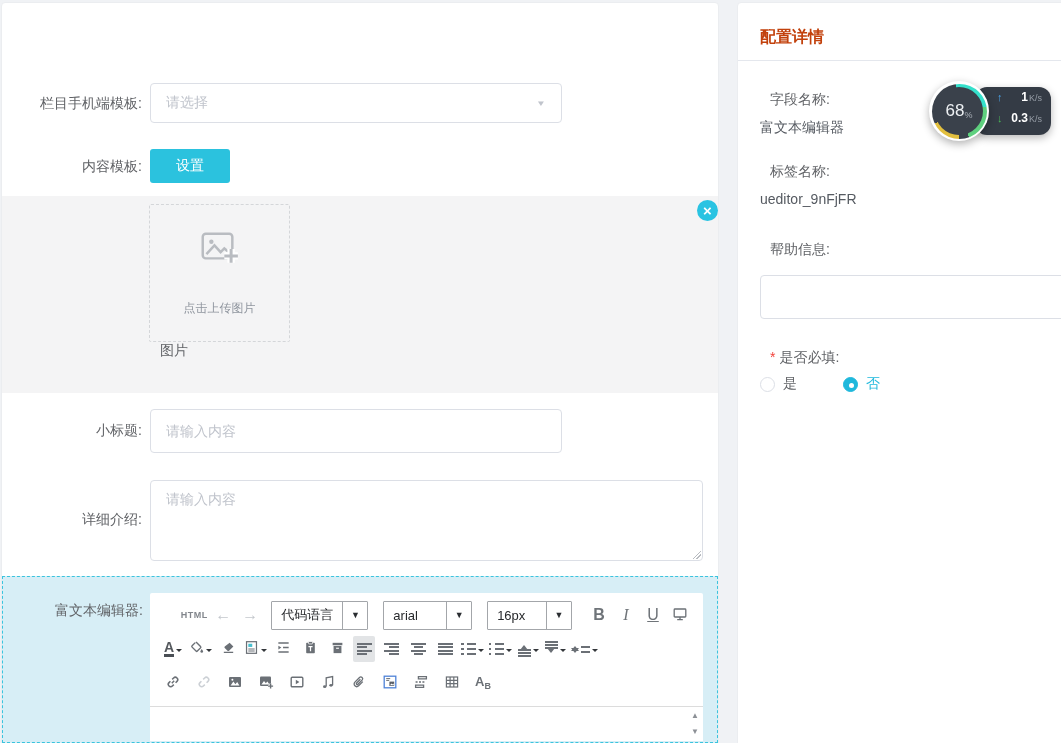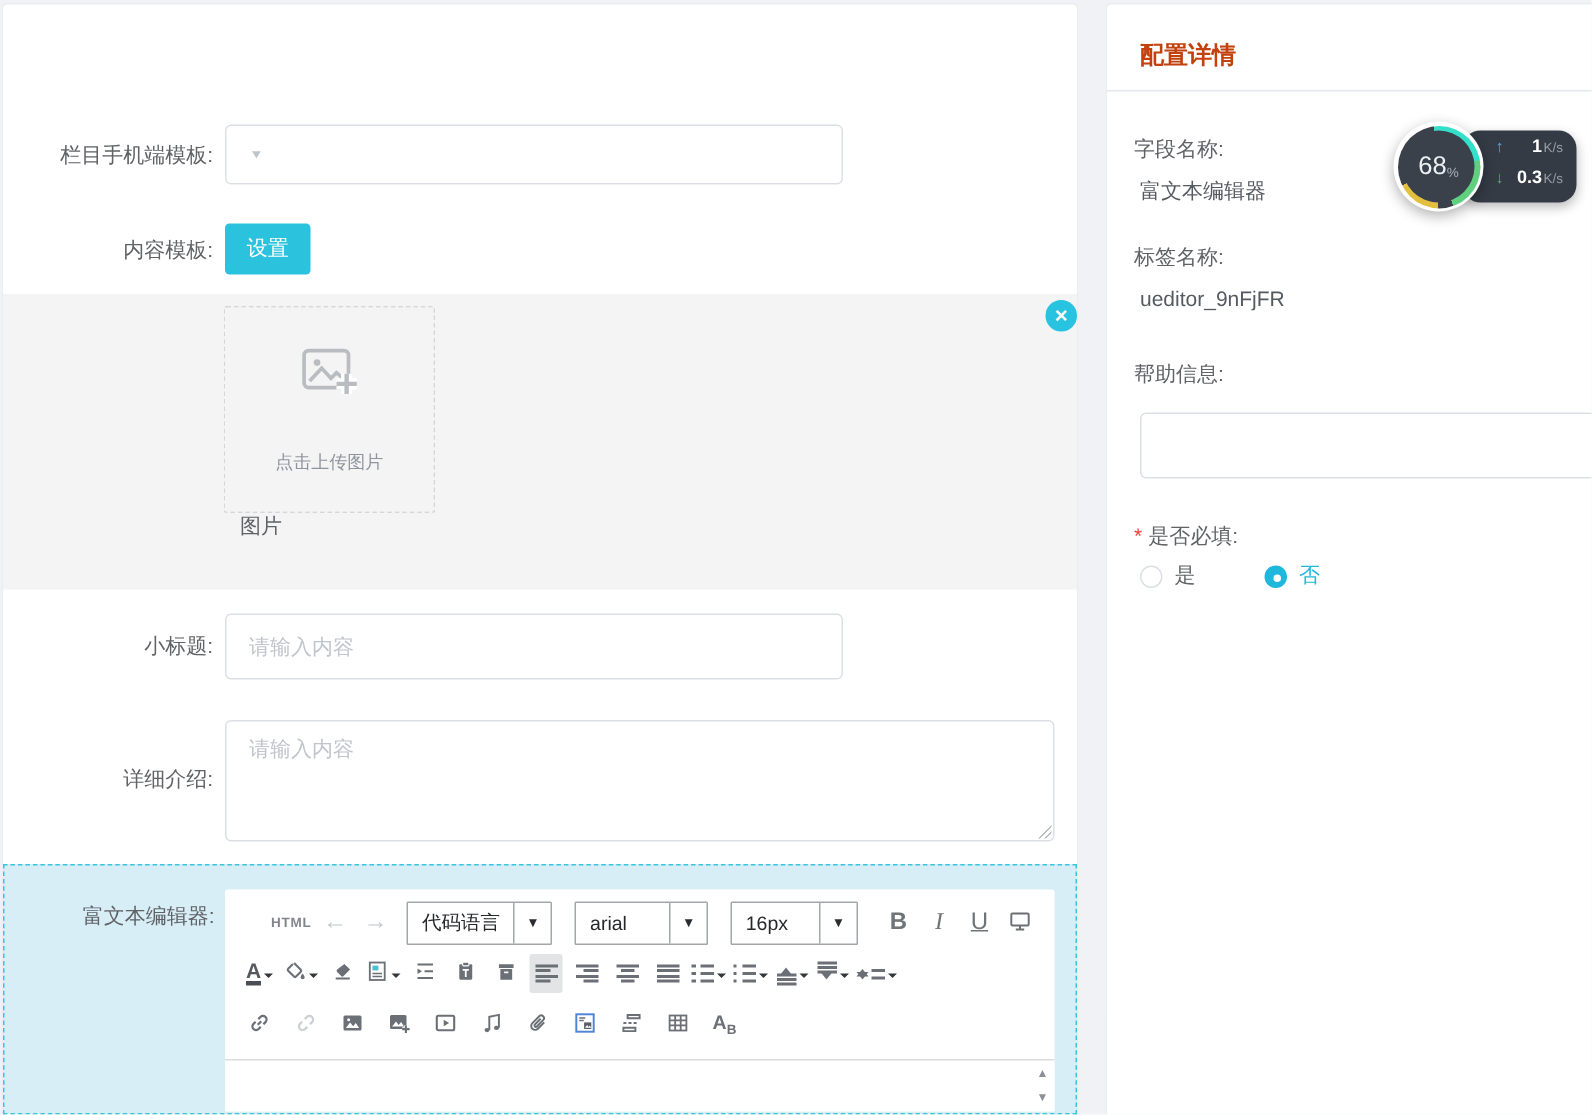--- a/index.html
+++ b/index.html
@@ -18,21 +18,21 @@
   .tab{font-size:15px;font-weight:bold;color:#303133;padding:0 2px 15px 2px;margin-right:32px;cursor:pointer;border-bottom:2px solid transparent;}
   .tab.active{color:#2bc2de;border-bottom-color:#2bc2de;}
 
   
   .lbl{position:absolute;left:0;width:140px;text-align:right;color:#606266;}
   .inp{position:absolute;background:#fff;border:1px solid #dcdfe6;border-radius:4px;box-sizing:border-box;font-size:14px;color:#606266;font-family:"Liberation Sans","DejaVu Sans",sans-serif;}
   .inp::placeholder{color:#c0c4cc;}
   .select-box{position:absolute;left:148px;width:412px;height:40px;border:1px solid #dcdfe6;border-radius:4px;background:#fff;display:flex;align-items:center;padding:0 15px;box-sizing:border-box;cursor:pointer;}
   .select-box .ph{color:#c0c4cc;flex:1;}
   .select-box .sel-caret{color:#c0c4cc;font-size:10px;transform:scaleY(.8);}
-  .btn-cyan{position:absolute;left:148px;background:#2bc2de;color:#fff;border:none;border-radius:3px;font-size:14px;width:57px;height:34px;cursor:pointer;font-family:inherit;}
+  .btn-cyan{position:absolute;left:148px;background:#2bc2de;color:#fff;border:none;border-radius:3px;font-size:14px;width:80px;height:34px;cursor:pointer;font-family:inherit;}
 
   
   .gray-sec{position:absolute;left:0;right:0;top:193px;height:197px;background:#f4f4f5;}
   .upload-box{position:absolute;left:147px;top:8px;width:139px;height:136px;border:1px dashed #d4d6d9;border-radius:2px;display:flex;flex-direction:column;align-items:center;justify-content:center;gap:30px;cursor:pointer;}
   .upload-txt{font-size:12px;color:#8f959e;}
   .img-lbl{position:absolute;left:158px;top:146px;color:#606266;}
   .close-btn{position:absolute;right:0px;top:4px;width:21px;height:21px;border-radius:50%;background:#29c3e2;color:#fff;display:flex;align-items:center;justify-content:center;font-size:15px;font-weight:bold;cursor:pointer;line-height:1;}
 
   
   .editor-block{position:absolute;left:0;right:0;top:573px;height:167px;background:#d7eef6;border:1px dashed #3bc4de;box-sizing:border-box;}
@@ -85,21 +85,21 @@
   .scr.up{top:5px;}
   .scr.dn{bottom:5px;}
 
   
   .rs-handle{position:absolute;right:2px;bottom:2px;width:9px;height:9px;
      background:linear-gradient(135deg,transparent 0 50%,#b9bcc1 50% 56%,transparent 56% 72%,#b9bcc1 72% 78%,transparent 78%);}
 
   
   .rp-title{position:absolute;left:22px;top:24px;font-size:16px;font-weight:bold;color:#c2410c;}
   .rp-divider{position:absolute;left:0;right:0;top:57px;border-top:1px solid #e4e7ed;}
-  .rp-lab{position:absolute;left:18px;color:#606266;}
+  .rp-lab{position:absolute;left:32px;color:#606266;}
   .rp-val{position:absolute;left:22px;color:#555a61;}
   .star{color:#f2413a;margin-right:4px;}
   .radio-row{position:absolute;left:22px;top:372px;display:flex;align-items:center;gap:46px;}
   .radio{display:flex;align-items:center;gap:8px;cursor:pointer;}
   .rdot{width:15px;height:15px;border-radius:50%;border:1px solid #dcdfe6;background:#fff;box-sizing:border-box;}
   .radio.checked .rdot{background:#1fb8dc;border-color:#1fb8dc;position:relative;}
   .radio.checked .rdot::after{content:"";position:absolute;left:5px;top:5px;width:5px;height:5px;border-radius:50%;background:#fff;}
   .radio.checked .rlab{color:#1fb8dc;}
 
   
@@ -119,20 +119,21 @@
   .pctu{color:#aab0b8;font-size:9px;margin-top:7px;}
 </style>
 </head>
 <body>
 
 <div class="card" id="left-card">
 
 
   <div class="lbl" style="top:92px;">栏目手机端模板:</div>
   <div class="select-box" style="top:80px;">
+    <span class="ph">请选择</span>
     <span class="sel-caret">▼</span>
   </div>
 
   <div class="lbl" style="top:155px;">内容模板:</div>
   <button class="btn-cyan" style="top:146px;">设置</button>
 
   <div class="gray-sec">
     <div class="upload-box">
       <span>
         <svg width="42" height="37" viewBox="0 0 34 30">

